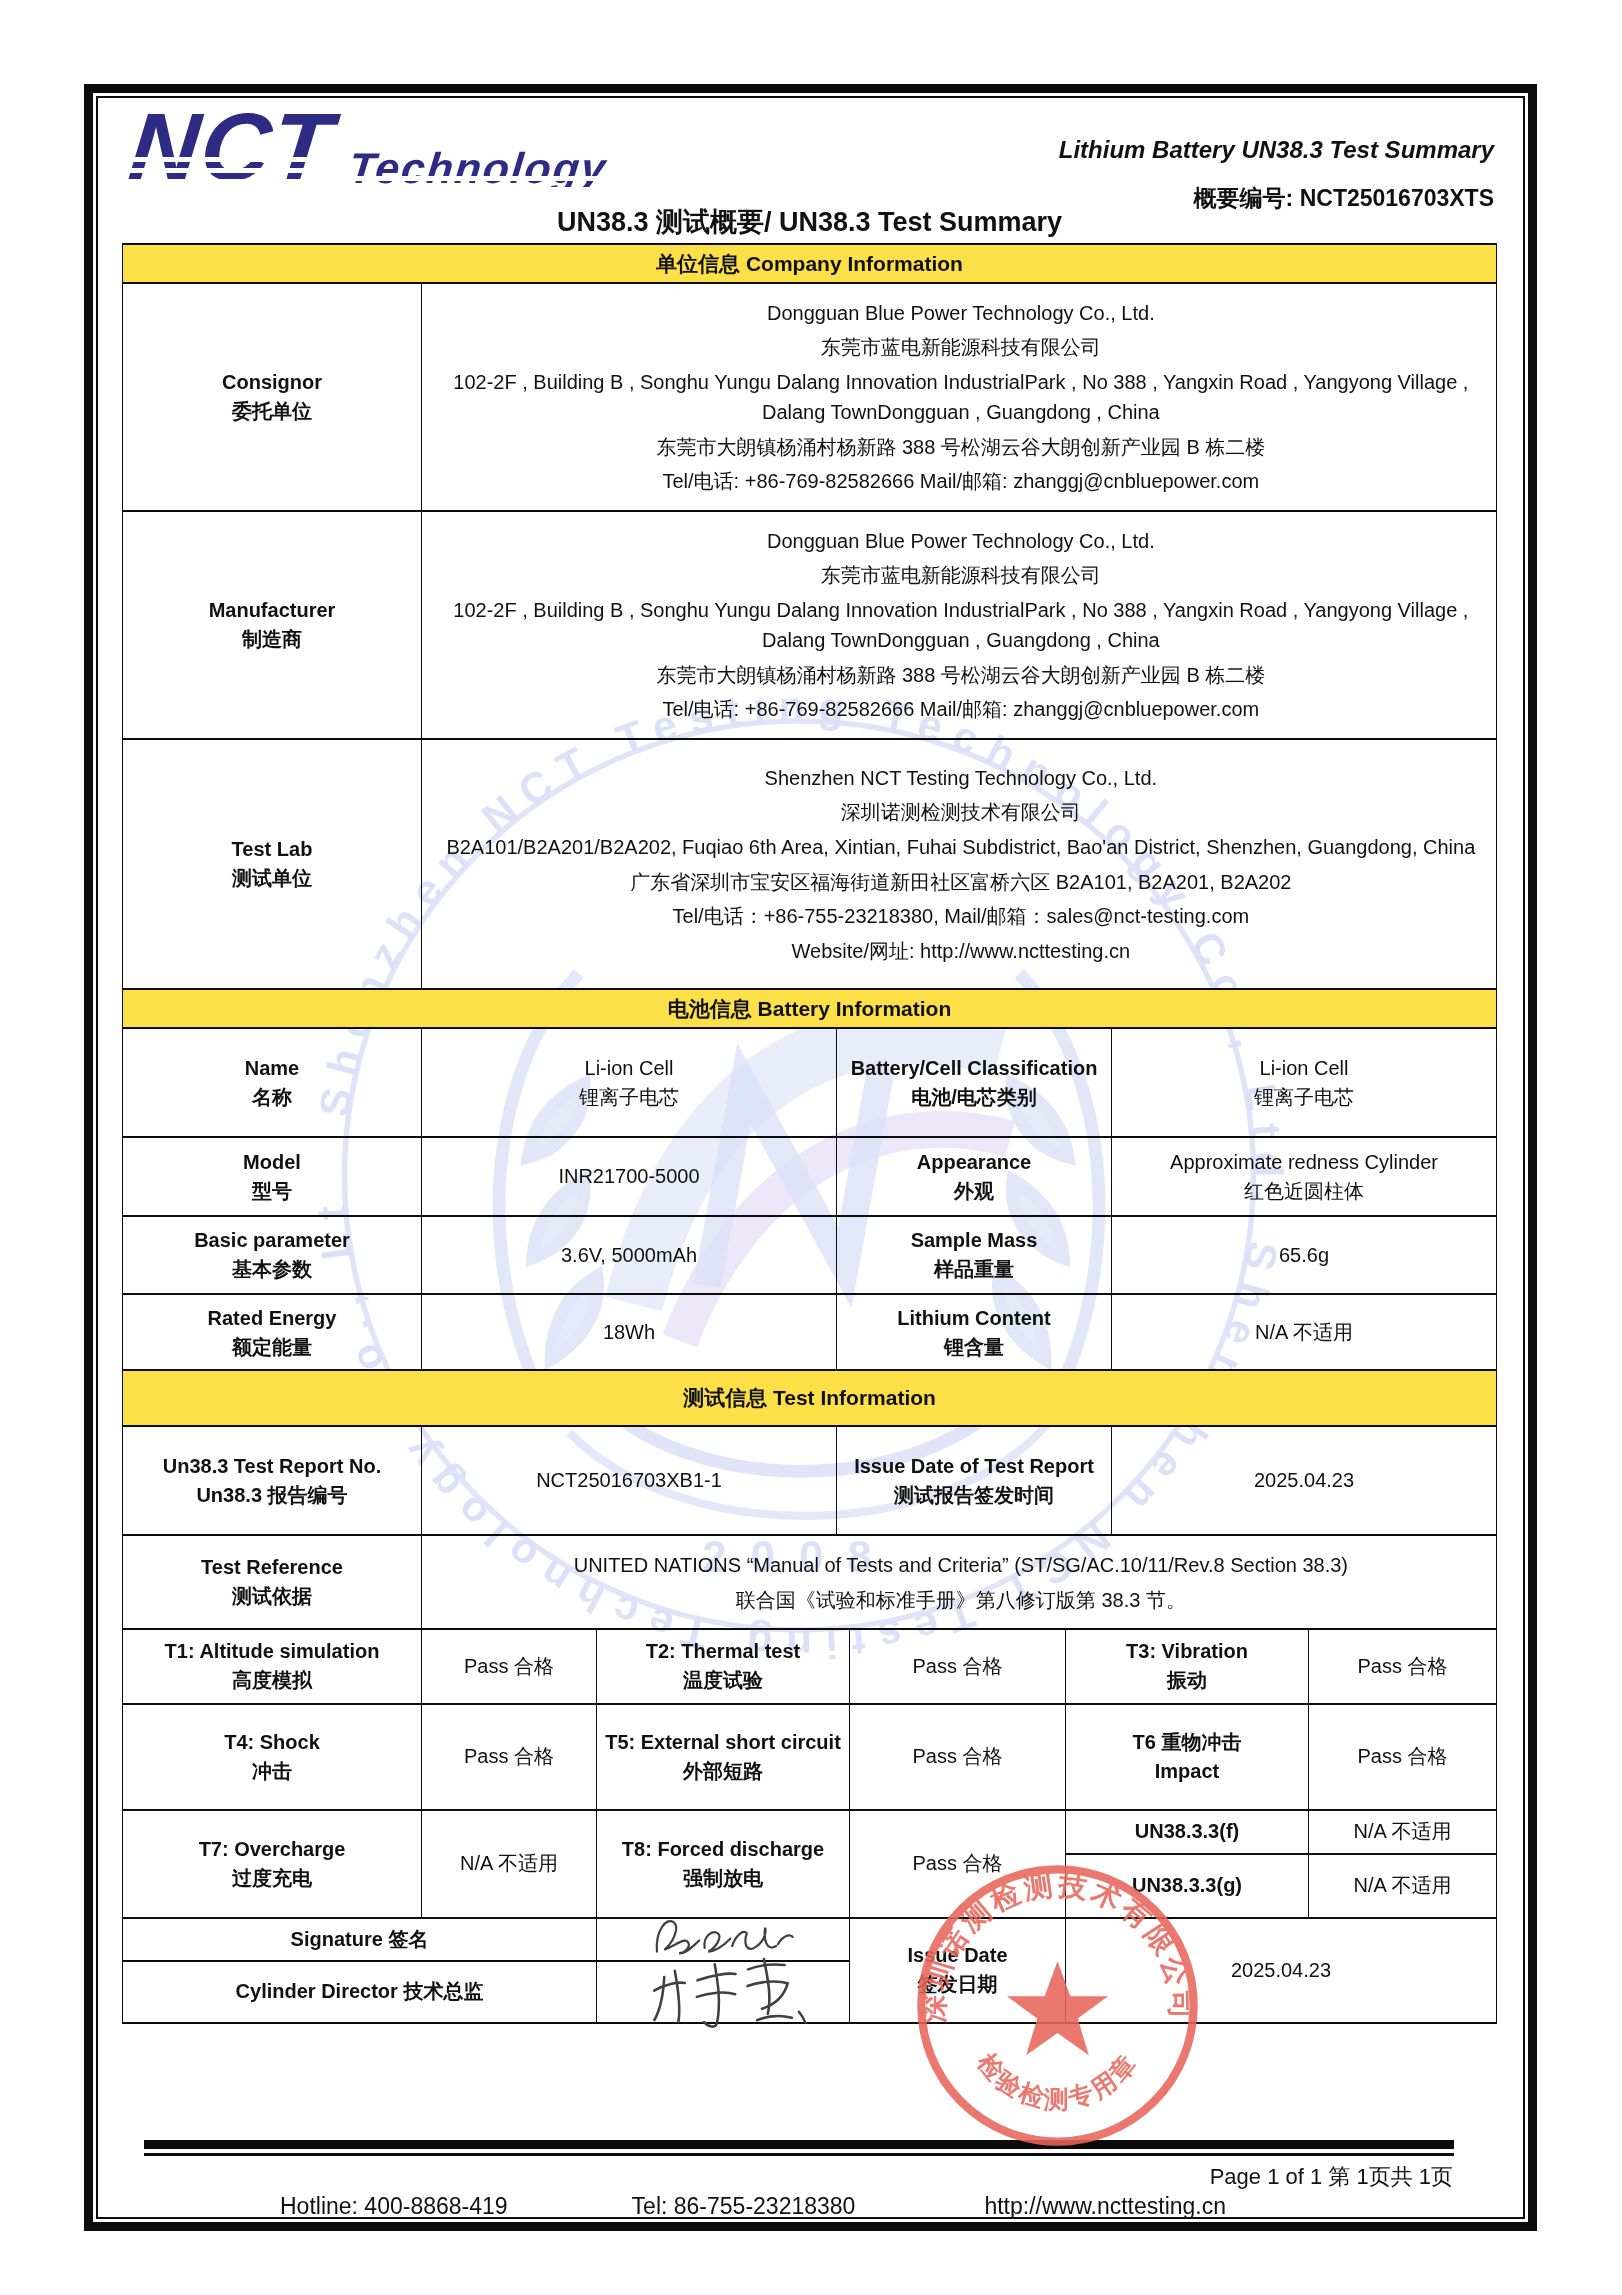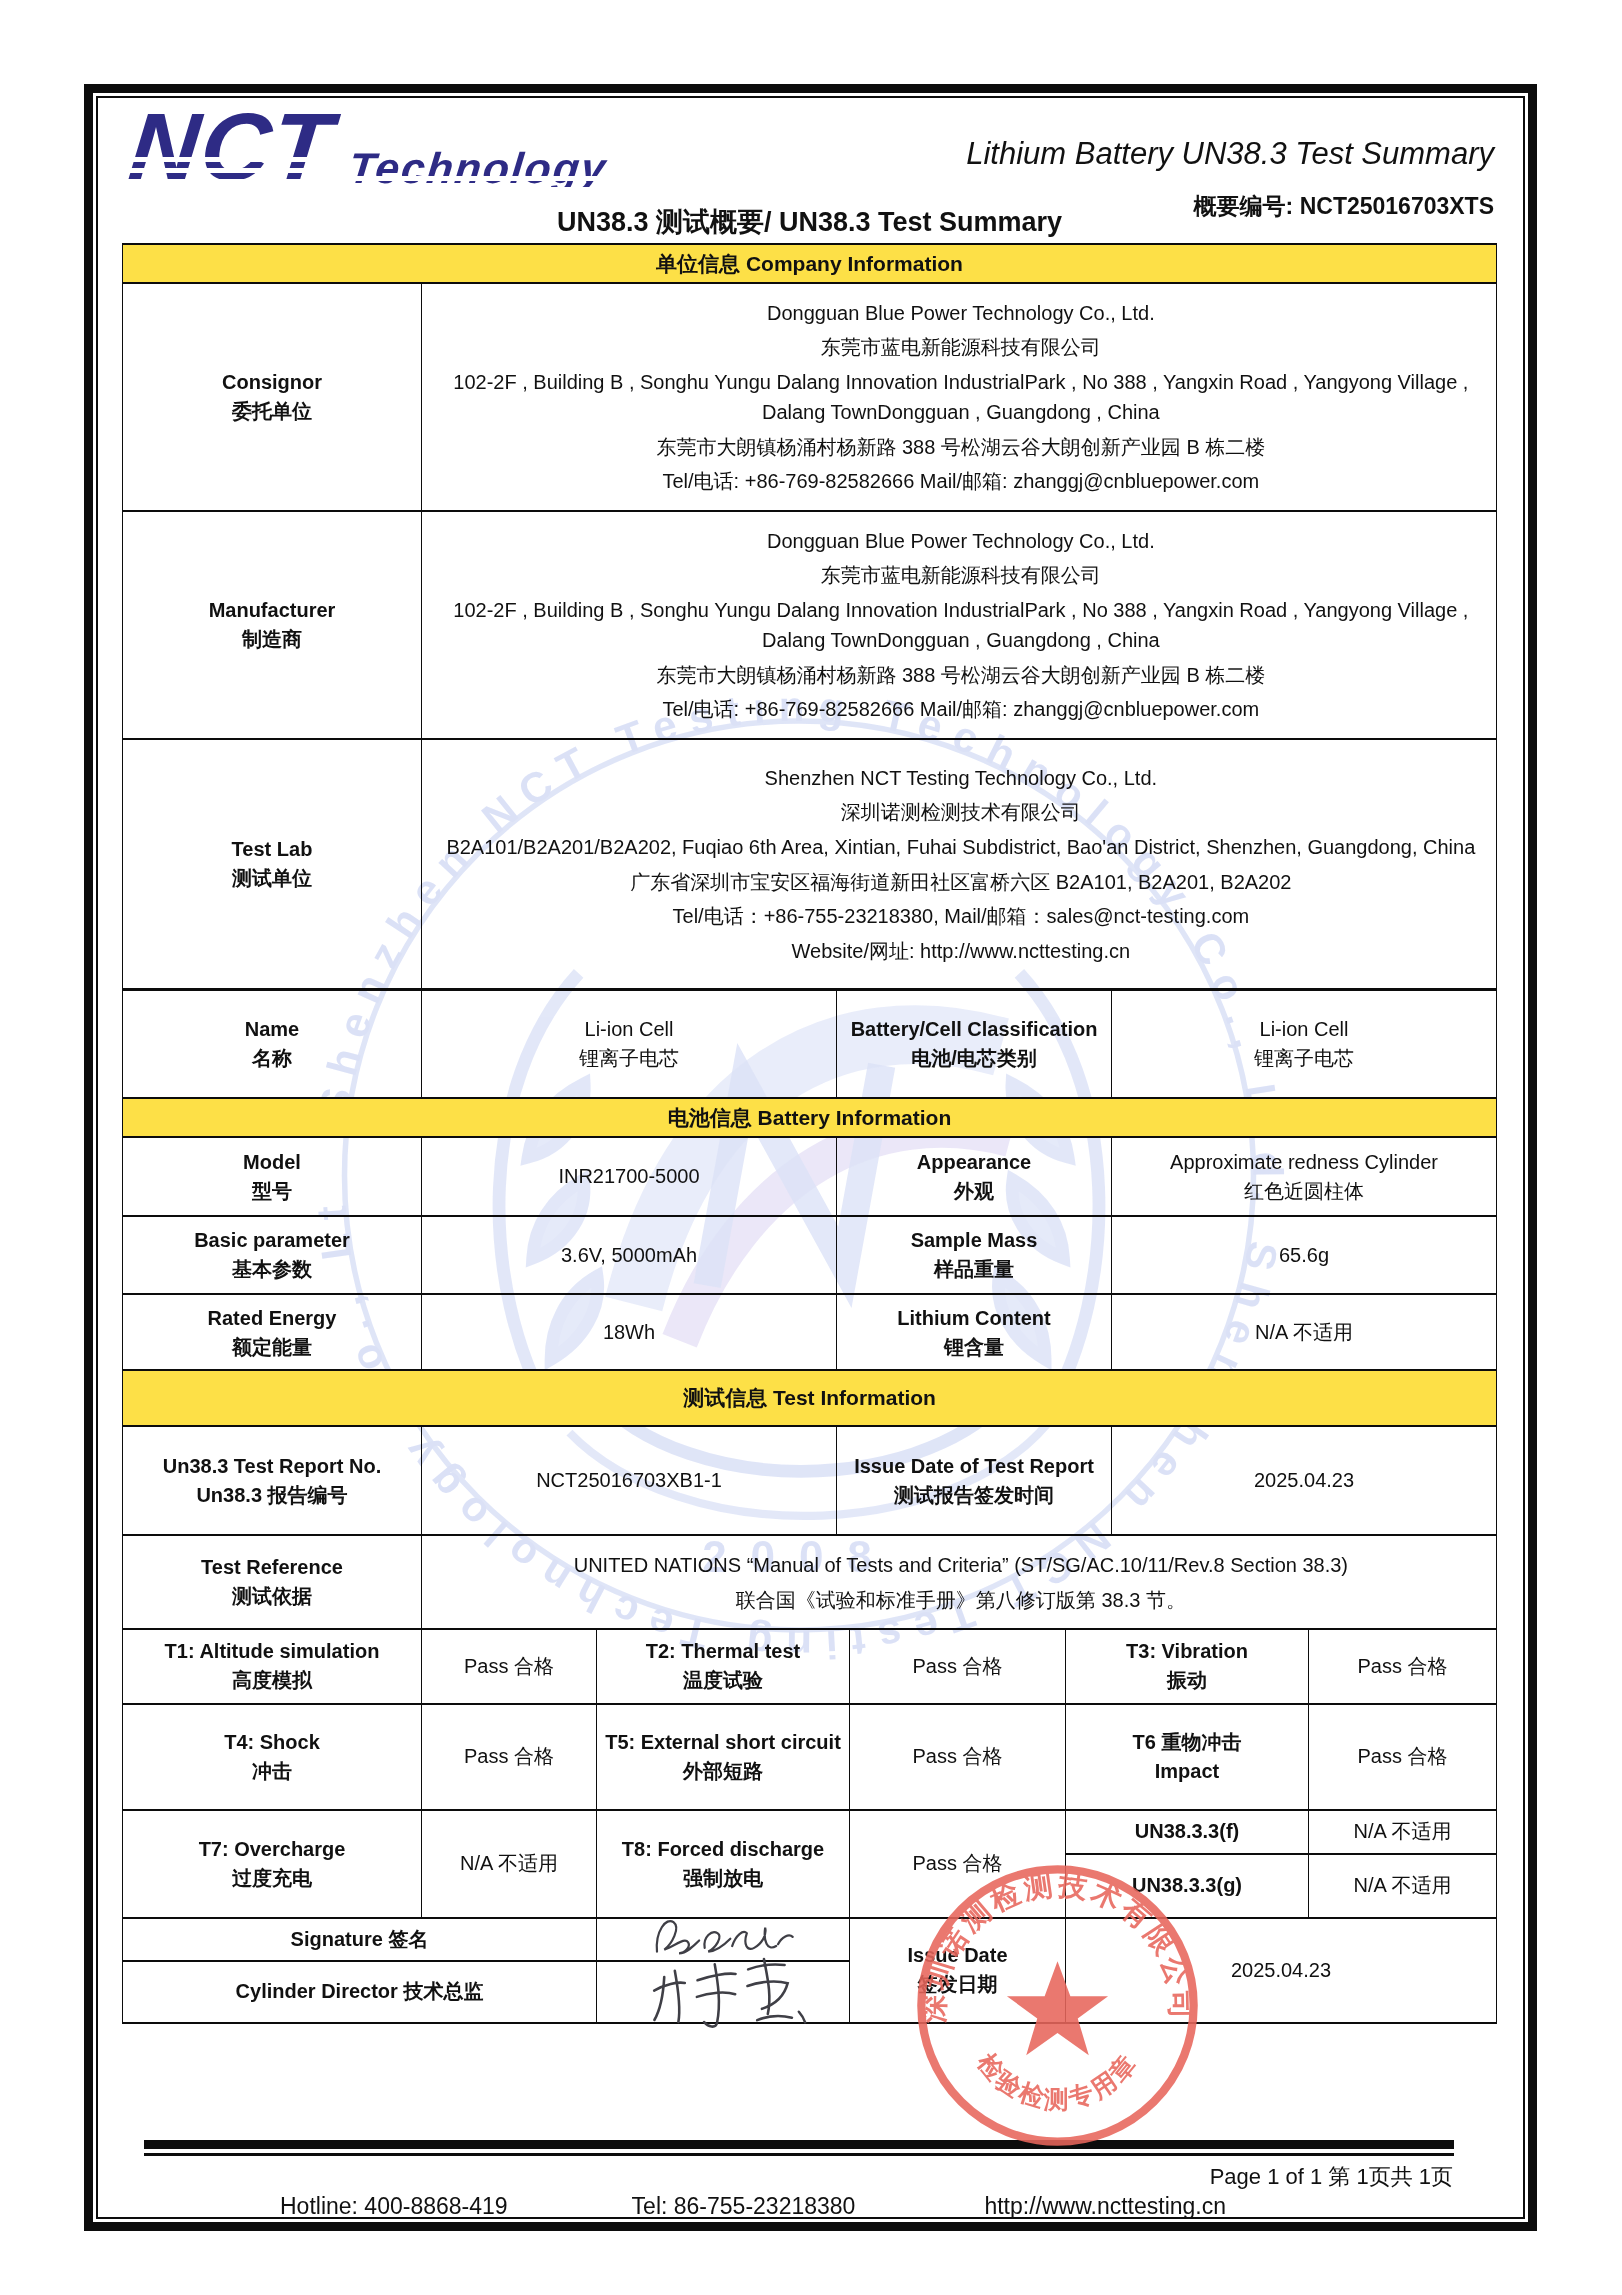--- a/index.html
+++ b/index.html
@@ -12,21 +12,21 @@
   .frame-inner { position:absolute; inset:2.8px; border:2.8px solid #0c0c0c; }
 
   
   .logo { position:absolute; left:130px; top:99px; display:flex; align-items:flex-end; z-index:2; }
   .logo-word { position:relative; font-style:italic; font-weight:bold; color:#2e2b85; letter-spacing:1.8px; }
   .logo-nct { font-size:96px; line-height:96px; transform:skewX(-6deg); }
   .logo-tech { font-size:43px; line-height:43px; margin-left:16.5px; margin-bottom:5.5px; transform:skewX(-6deg); }
   .logo-word .stripes { position:absolute; left:-5.5px; right:-5.5px; top:54%; bottom:-3.7px;
       background:repeating-linear-gradient(to bottom, rgba(255,255,255,0) 0 6.4px, #ffffff 6.4px 11px); }
   .doc-head { position:absolute; right:129px; top:136px; text-align:right; z-index:2; }
-  .doc-title { font-size:31px; font-weight:normal; font-style:italic; }
+  .doc-title { font-size:24px; font-weight:bold; font-style:italic; }
   .doc-no { font-size:23px; font-weight:bold; margin-top:19px; }
   .page-title { position:absolute; left:122px; top:204px; width:1375px; text-align:center;
       font-size:27px; font-weight:bold; z-index:2; }
 
   
   .watermark { position:absolute; left:248px; top:698px; width:1102px; height:1010px; z-index:0; opacity:.55; }
 
   
   .doc-tables { position:absolute; left:122px; top:243px; width:1375px; z-index:1; }
   table { border-collapse:collapse; table-layout:fixed; width:1375px; }
@@ -167,40 +167,40 @@
       </table>
 
     <table>
       <colgroup>
           <col style="width:299px">
           <col style="width:415px">
           <col style="width:275px">
           <col style="width:385px">
         </colgroup>
       <tbody>
-          <tr style="height:109px">
+          <tr style="height:39px">
+        <td class="sec-head" colspan="4">电池信息 Battery Information</td>
+      </tr>
+      <tr style="height:109px">
         <td class="lbl two-line">
           <span>Name</span>
               <span>名称</span>
             </td>
         <td class="val two-line">
           <span>Li-ion Cell</span>
               <span>锂离子电芯</span>
             </td>
         <td class="lbl two-line">
           <span>Battery/Cell Classification</span>
               <span>电池/电芯类别</span>
             </td>
         <td class="val two-line">
           <span>Li-ion Cell</span>
               <span>锂离子电芯</span>
             </td>
-      </tr>
-      <tr style="height:39px">
-        <td class="sec-head" colspan="4">电池信息 Battery Information</td>
       </tr>
       <tr style="height:79px">
         <td class="lbl two-line">
           <span>Model</span>
               <span>型号</span>
             </td>
         <td class="val">INR21700-5000</td>
         <td class="lbl two-line">
           <span>Appearance</span>
               <span>外观</span>

